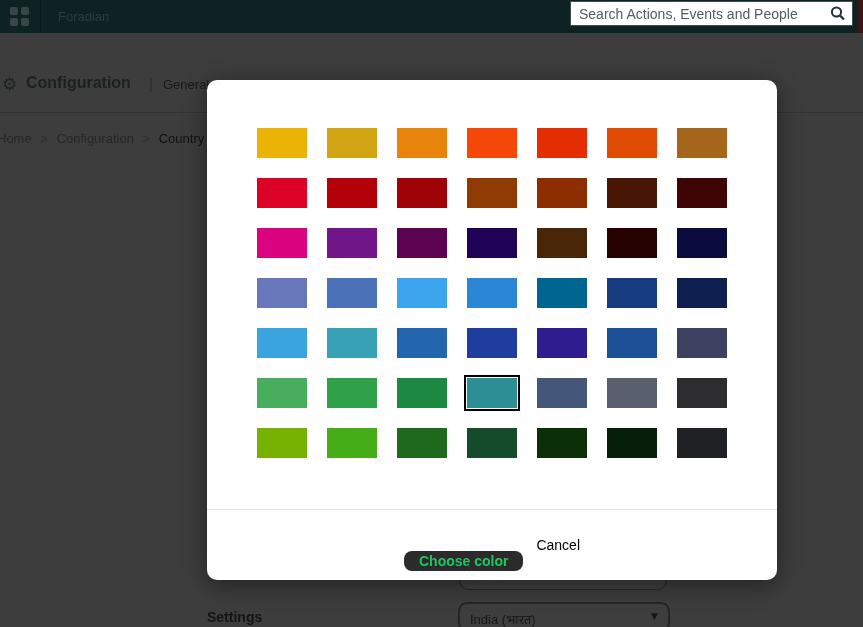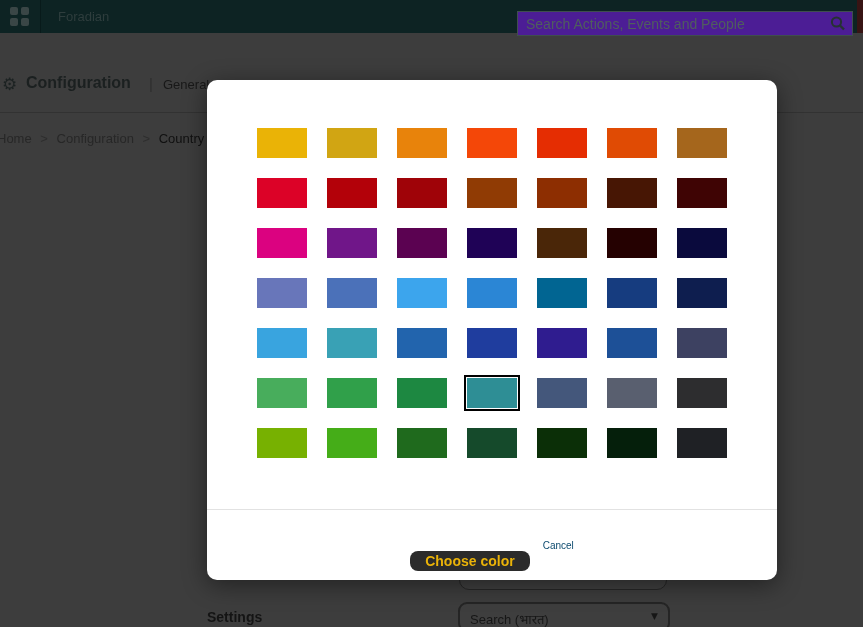--- a/index.html
+++ b/index.html
@@ -23,22 +23,22 @@
   .topbar .grid-icon span { background: #3a4646; border-radius: 2px; }
   .topbar .bar-divider {
     position: absolute; left: 40px; top: 0; width: 1px; height: 33px;
     background: #081a1a;
   }
   .topbar .brand {
     position: absolute; left: 58px; top: 0; line-height: 33px;
     font-size: 13px; color: #2e3d3d;
   }
   .search-box {
-    position: absolute; right: 10px; top: 11px; width: 336px; height: 25px;
-    background: #4c1d95; border: 1px solid #3f4e4e;
+    position: absolute; right: 10px; top: 1px; width: 283px; height: 25px;
+    background: #ffffff; border: 1px solid #3f4e4e;
   }
   .search-box input {
     position: absolute; left: 0; top: 0; width: 100%; height: 100%;
     background: transparent; border: none; outline: none;
     padding: 0 28px 0 8px; font-size: 14px; color: #7b8a8a;
     font-family: "Liberation Sans", sans-serif;
   }
   .search-box input::placeholder { color: #4f5e5e; opacity: 1; }
   .search-box .mag { position: absolute; right: 5px; top: 3px; }
   .topbar .right-strip {
@@ -109,27 +109,27 @@
     grid-auto-rows: 30px; column-gap: 20px; row-gap: 20px;
   }
   .swatch { width: 50px; height: 30px; cursor: pointer; }
   .swatch.selected { outline: 2px solid #000000; outline-offset: 1px; }
   .modal-footer {
     position: absolute; left: 0; top: 429px; width: 570px; height: 71px;
     border-top: 1px solid #e2e2e2;
     display: flex; align-items: center; justify-content: center; gap: 13px;
   }
   .choose-btn {
-    background: #2b2b2b; color: #eab308; border: none; cursor: pointer;
+    background: #2b2b2b; color: #22c55e; border: none; cursor: pointer;
     font-family: "Liberation Sans", sans-serif;
     font-size: 14px; font-weight: bold;
     padding: 2px 15px; border-radius: 8px; margin-top: 32px;
   }
   .cancel-link {
-    font-size: 10px; color: #0c4a6e; text-decoration: none; cursor: pointer;
+    font-size: 14px; color: #000000; text-decoration: none; cursor: pointer;
   }
 </style>
 </head>
 <body>
 
 <div class="topbar">
   <div class="grid-icon">
     <span></span>
       <span></span>
       <span></span>
@@ -160,21 +160,21 @@
   <span class="crumb">Home</span>
   <span class="bc-sep">&gt;</span>
   <span class="crumb">Configuration</span>
   <span class="bc-sep">&gt;</span>
   <span class="crumb current">Country</span>
 </div>
 
 <div class="bg-field-sliver"></div>
 <div class="country-label">Settings</div>
 <div class="country-select">
-  <span class="value">Search (भारत)</span>
+  <span class="value">India (भारत)</span>
   <span class="caret">▼</span>
 </div>
 
 <div class="modal">
   <div class="color-grid">
       <div class="swatch" title="#eab306" style="background: rgb(234, 179, 6);"></div>
       <div class="swatch" title="#d1a513" style="background: rgb(209, 165, 19);"></div>
       <div class="swatch" title="#e8830b" style="background: rgb(232, 131, 11);"></div>
       <div class="swatch" title="#f44708" style="background: rgb(244, 71, 8);"></div>
       <div class="swatch" title="#e52d02" style="background: rgb(229, 45, 2);"></div>

